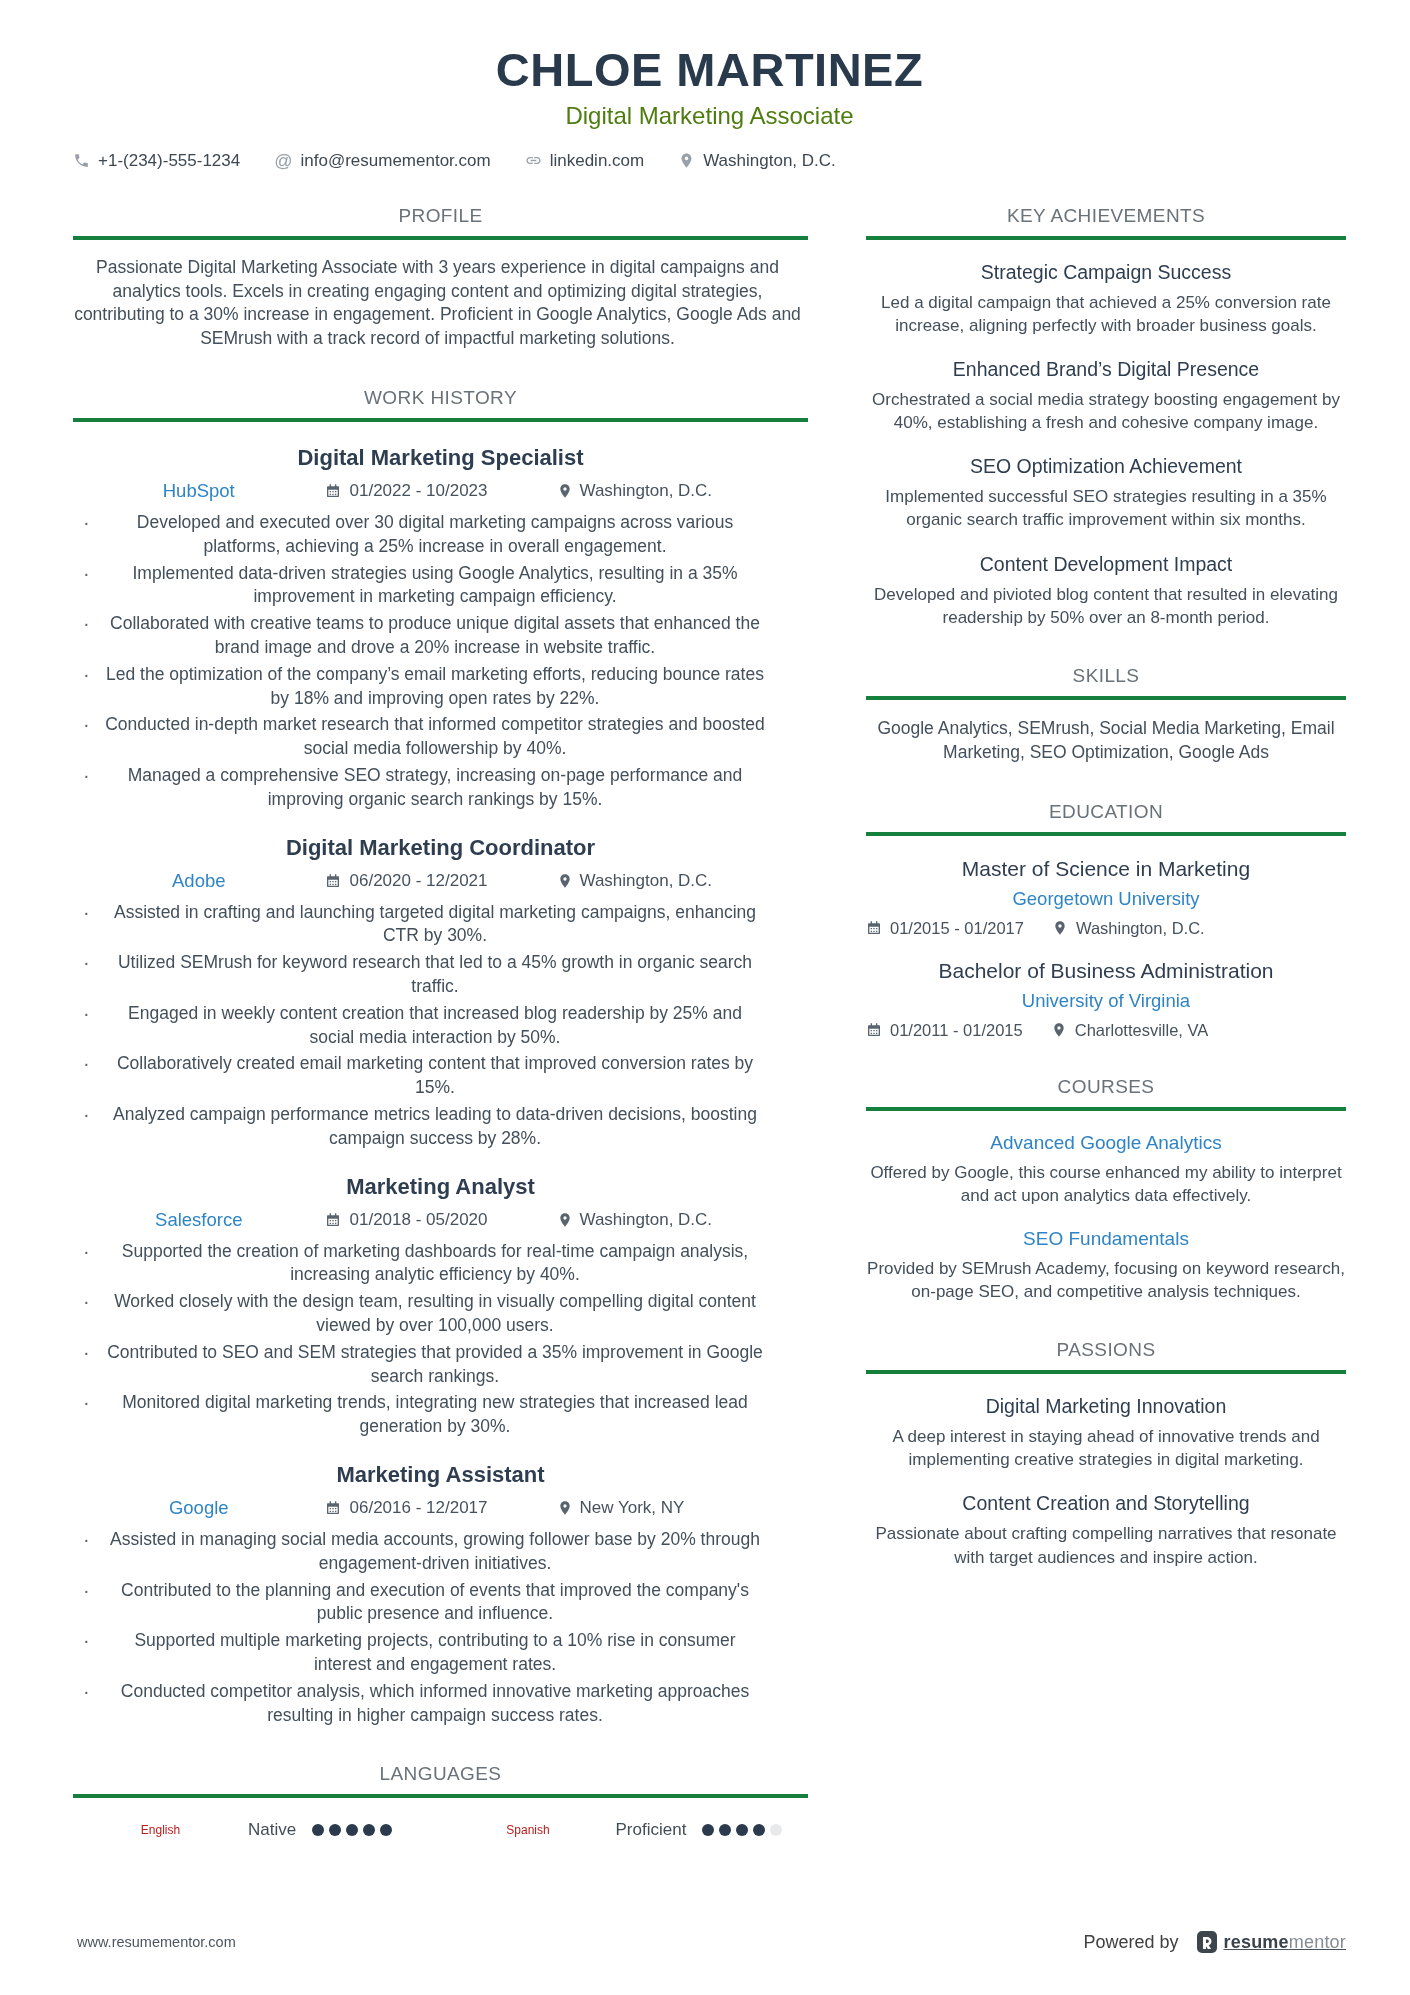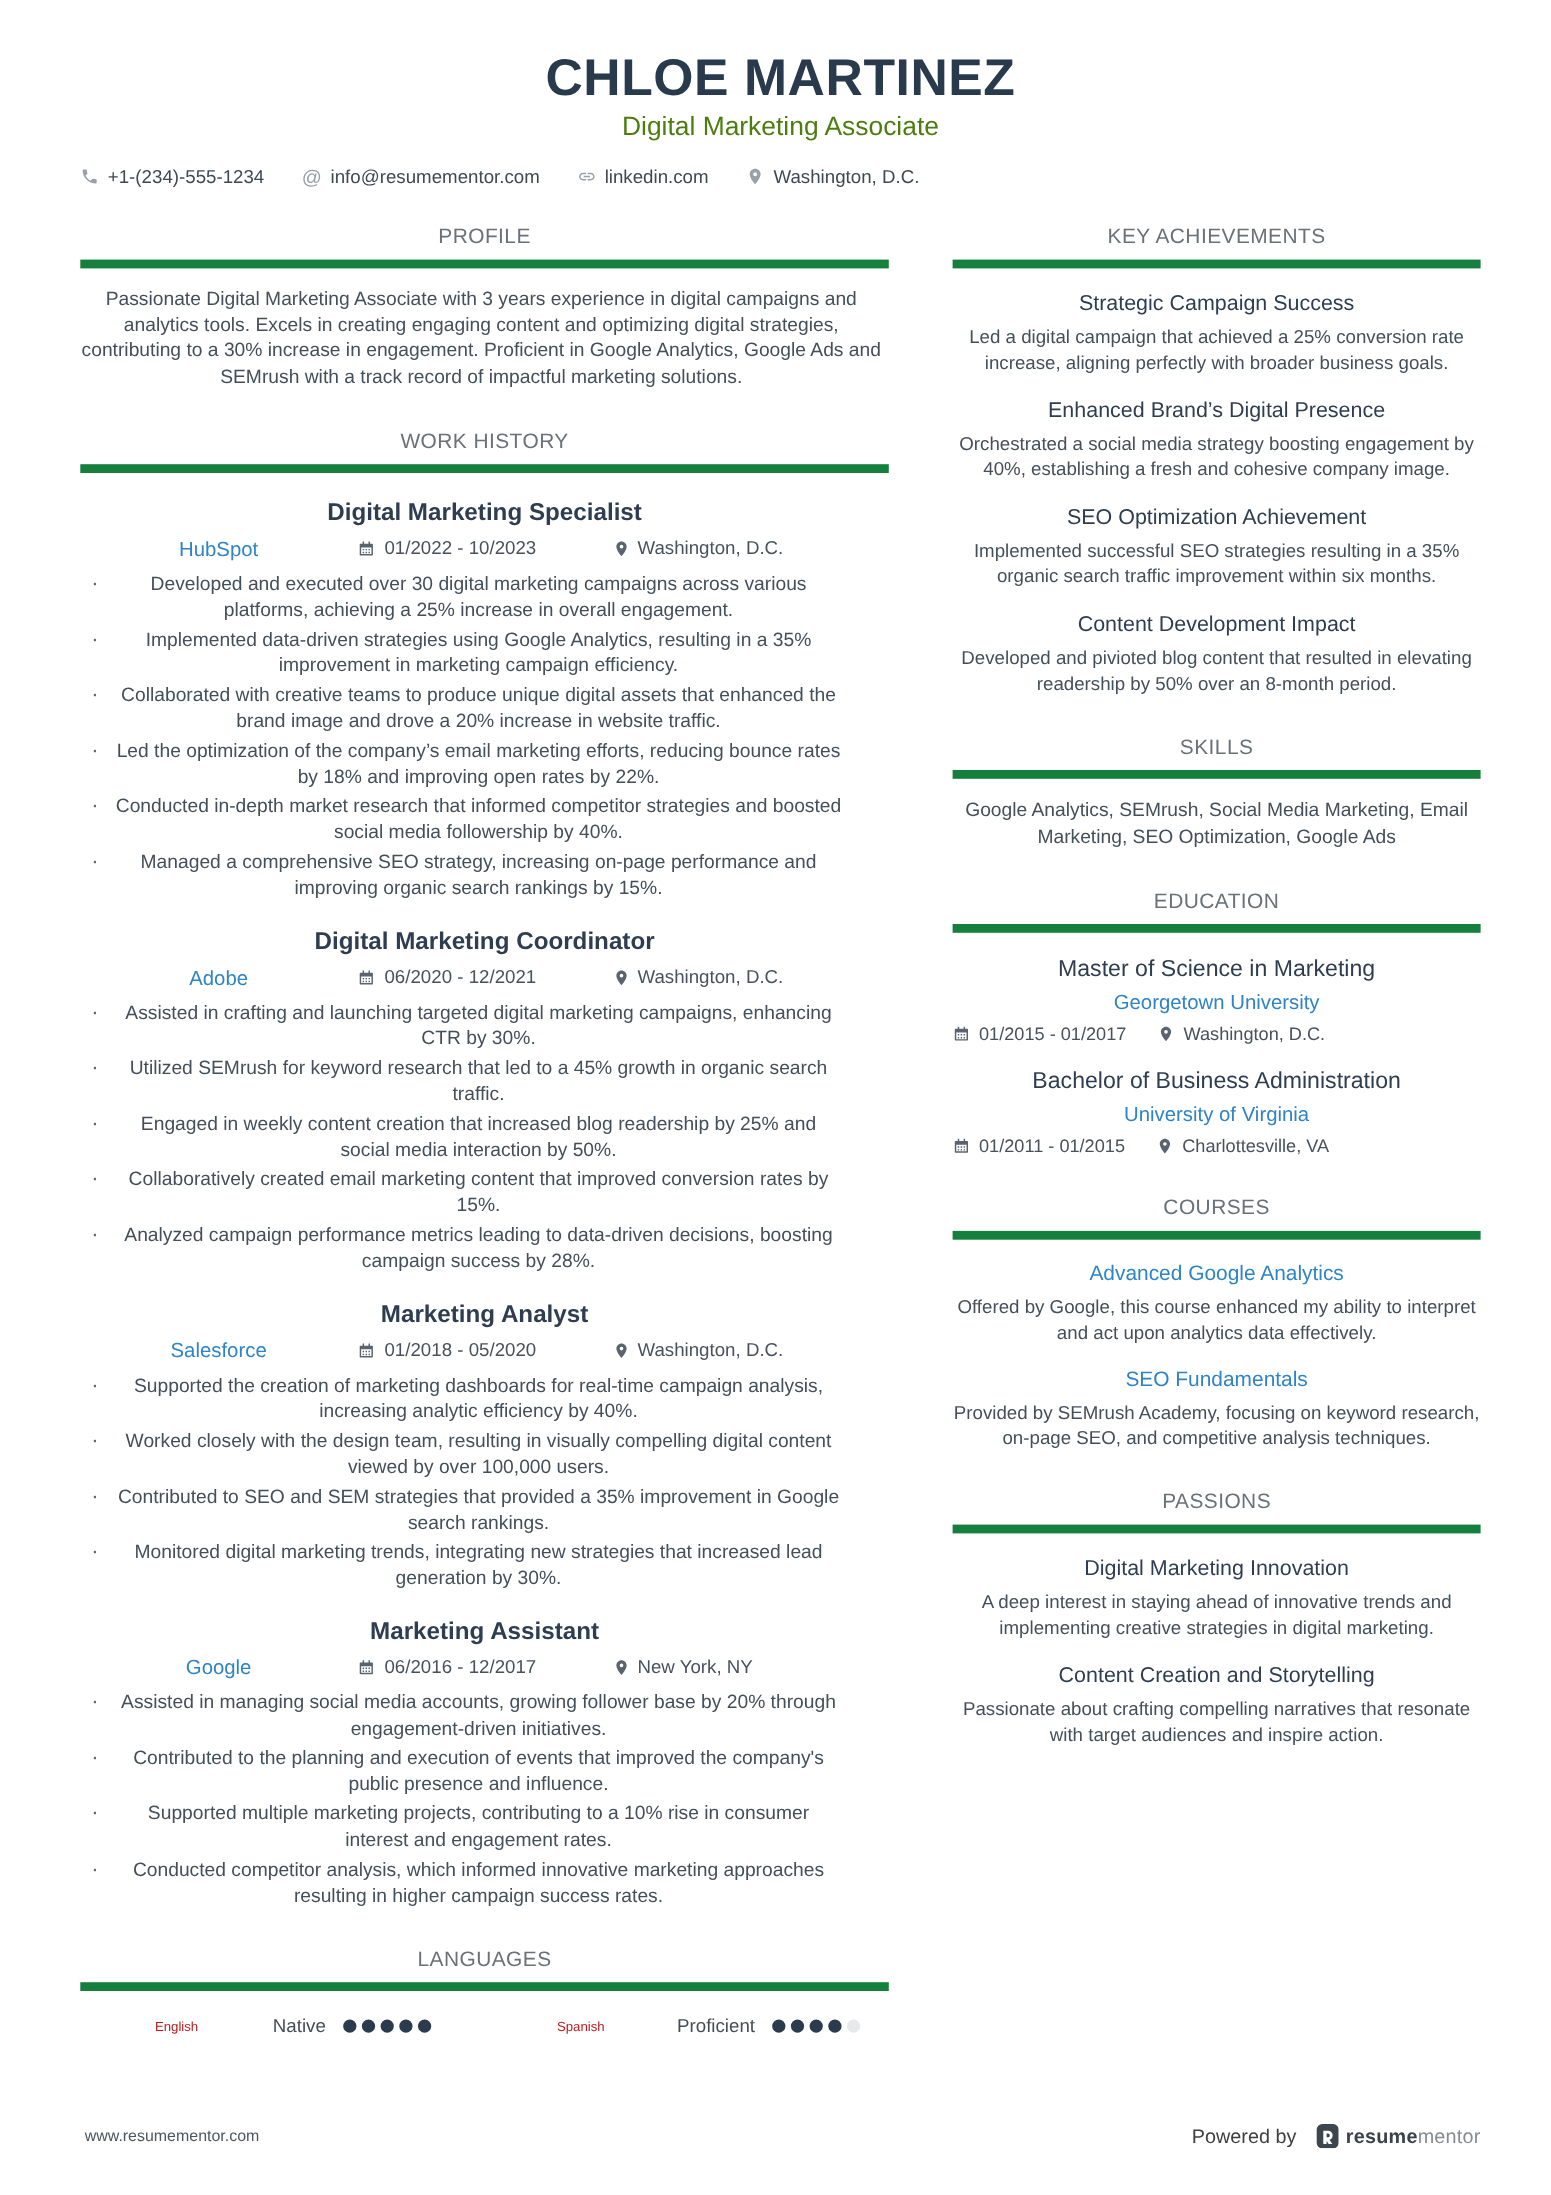--- a/index.html
+++ b/index.html
@@ -17,21 +17,21 @@
   .contact .c-item{display:flex;align-items:center;gap:8px;}
   .hicon{width:17px;height:17px;color:#98a1a9;flex:0 0 auto;}
   .at-glyph{font-size:18px;color:#98a1a9;line-height:1;}
 
   
   .columns{display:flex;gap:58px;margin-top:34px;}
   .col-left{flex:0 0 735px;width:735px;}
   .col-right{flex:1;min-width:0;}
 
   .sec{margin-bottom:36px;}
-  .sec-h{font-size:19px;color:#697179;letter-spacing:.4px;padding-bottom:9px;border-bottom:8px solid #15803d;}
+  .sec-h{font-size:19px;color:#697179;letter-spacing:.4px;padding-bottom:9px;border-bottom:4px solid #15803d;}
 
   .body-text{font-size:17.5px;line-height:1.36;color:#434f5a;}
   .profile-text{margin-top:16px;padding-right:6px;}
 
   
   .job{margin-top:23px;}
   .job-title{font-size:22px;font-weight:700;color:#2e3e50;}
   .job-meta{display:flex;align-items:center;margin-top:9px;}
   .company{flex:1;font-size:18.5px;color:#2f84c5;font-weight:500;}
   .meta-date{width:232px;display:flex;align-items:center;gap:9px;font-size:17px;color:#47525d;}
@@ -59,21 +59,21 @@
   .edu-school{margin-top:7px;font-size:18.5px;color:#2f84c5;font-weight:500;}
   .edu-meta{display:flex;align-items:center;gap:28px;margin-top:9px;font-size:16.5px;color:#47525d;}
   .edu-meta .part{display:flex;align-items:center;gap:8px;}
   .course-title{font-size:19px;color:#2f84c5;font-weight:500;}
 
   
   .footer{position:absolute;left:77px;right:64px;bottom:42px;display:flex;justify-content:space-between;align-items:center;margin-top:14px;}
   .footer-site{font-size:14.5px;color:#4c565f;}
   .powered{display:flex;align-items:center;gap:16px;}
   .powered-label{font-size:18px;color:#404040;}
-  .brand{display:flex;align-items:center;gap:7px;}
+  .brand{display:flex;align-items:center;gap:7px;text-decoration:underline;}
   .brand-logo{width:22px;height:22px;}
   .brand-text{font-size:18px;letter-spacing:.2px;}
   .brand-bold{font-weight:700;color:#3a434b;}
   .brand-light{font-weight:500;color:#848c94;}
 </style>
 </head>
 <body>
 
 <div class="page">
 

